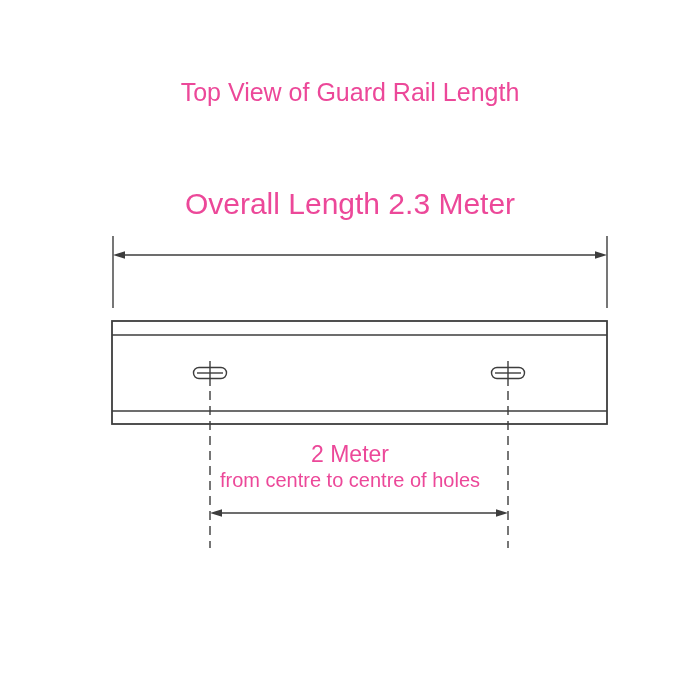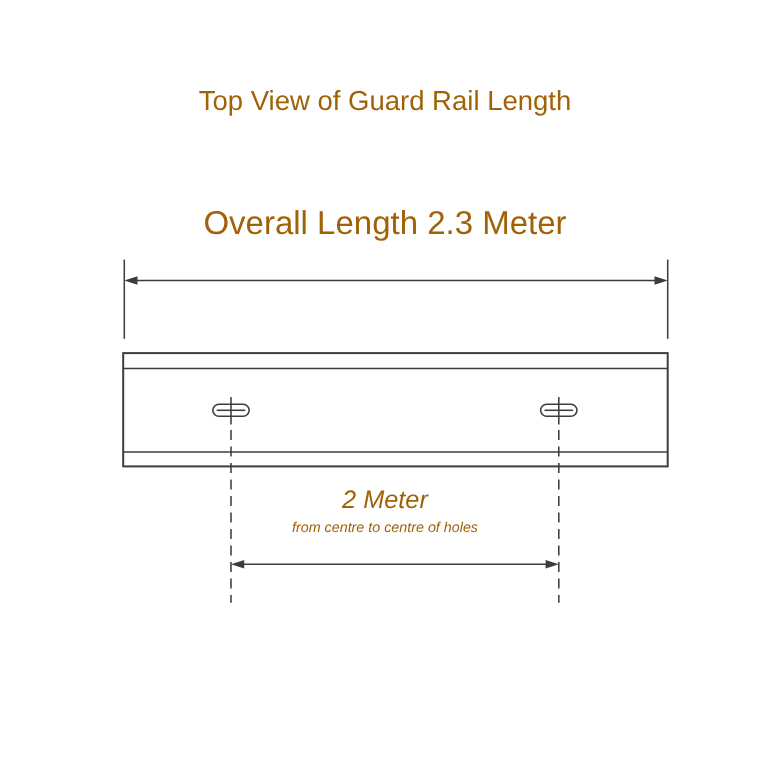--- a/index.html
+++ b/index.html
@@ -19,42 +19,41 @@
   .diagram-svg {
     position: absolute;
     left: 0;
     top: 0;
   }
   .txt {
     position: absolute;
     left: 0;
     width: 700px;
     text-align: center;
-    color: #a16207;
+    color: #ec4899;
   }
   .title {
     top: 78px;
     font-size: 25px;
     letter-spacing: 0px;
   }
   .dim-top {
     top: 189px;
     font-size: 30px;
     line-height: 29px;
   }
   .dim-bottom {
     top: 441px;
-    font-style: italic;
   }
   .dim-bottom .l1 {
     font-size: 23px;
     line-height: 27px;
   }
   .dim-bottom .l2 {
-    font-size: 13px;
+    font-size: 20px;
     line-height: 24px;
   }
   .stroke-thin   { stroke: #3d3d3d; stroke-width: 1.4; fill: none; }
   .stroke-rail   { stroke: #3d3d3d; stroke-width: 1.8; fill: none; }
   .stroke-dash   { stroke: #3d3d3d; stroke-width: 1.4; fill: none; stroke-dasharray: 9 6; }
   .arrowhead     { fill: #3d3d3d; stroke: none; }
 </style>
 </head>
 <body>
 

